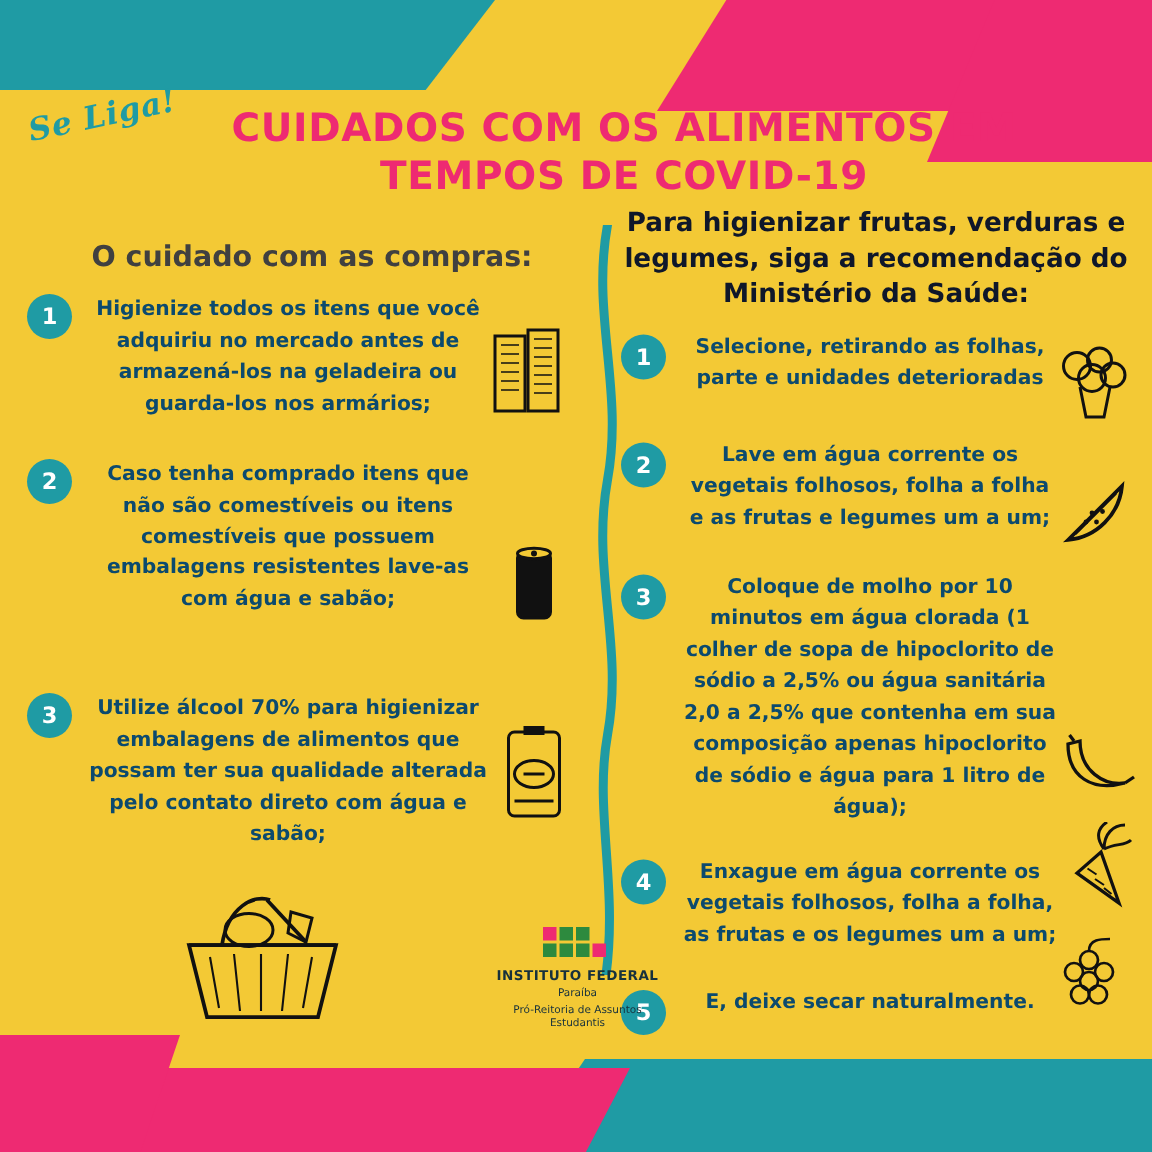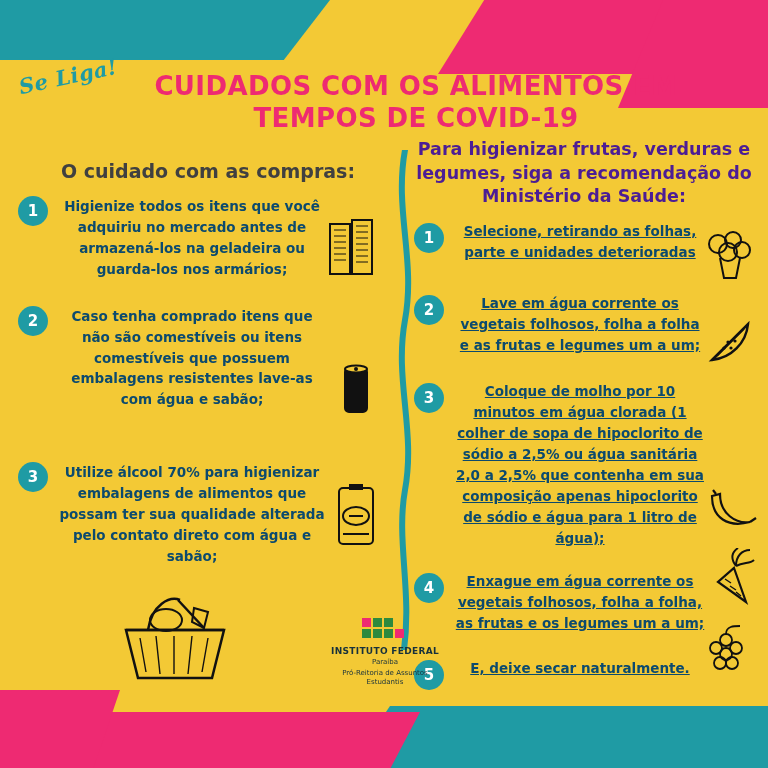--- a/index.html
+++ b/index.html
@@ -51,37 +51,37 @@
 
   
   .col-left{position:absolute;left:18px;top:160px;width:380px;}
   .col-right{position:absolute;left:414px;top:138px;width:340px;}
 
   .left-head{
     color:#404040;font-weight:bold;font-size:19px;text-align:center;
     margin:0 0 14px 0;
   }
   .right-head{
-    color:#4c1d95;font-weight:bold;font-size:17.5px;text-align:center;
+    color:#0f172a;font-weight:bold;font-size:17.5px;text-align:center;
     line-height:1.35;margin:0 0 12px 0;
   }
 
   .item{display:flex;align-items:flex-start;margin-bottom:16px;}
   .bullet{
     flex:0 0 auto;width:30px;height:30px;border-radius:50%;
     background:#1f9ba4;color:#ffffff;font-weight:bold;font-size:15px;
     display:flex;align-items:center;justify-content:center;margin-right:10px;
   }
   .col-right .bullet{margin-top:2px;}
   .itxt{
     color:#0c4a6e;font-weight:bold;font-size:13.5px;line-height:1.55;
     text-align:center;
   }
   .col-left .itxt{width:268px;}
-  .col-right .itxt{width:252px;text-decoration:underline;}
+  .col-right .itxt{width:252px;}
 
   
   .divider{position:absolute;left:392px;top:150px;}
 
   
   .ill{position:absolute;}
 
   
   .logo{
     position:absolute;left:330px;top:618px;width:110px;text-align:center;

